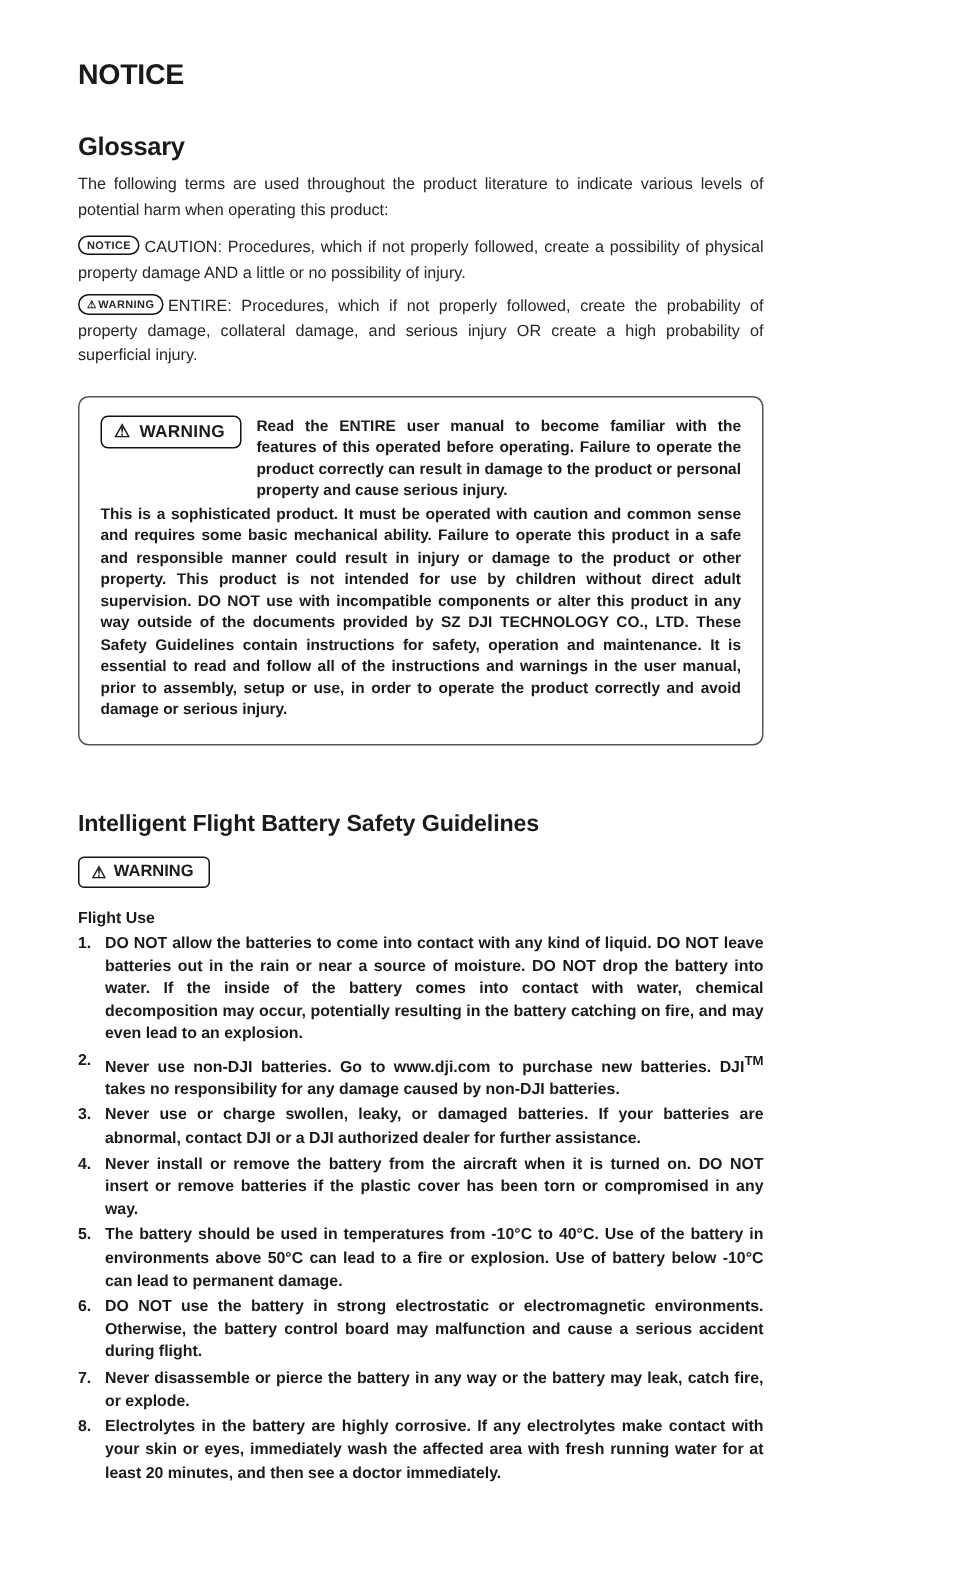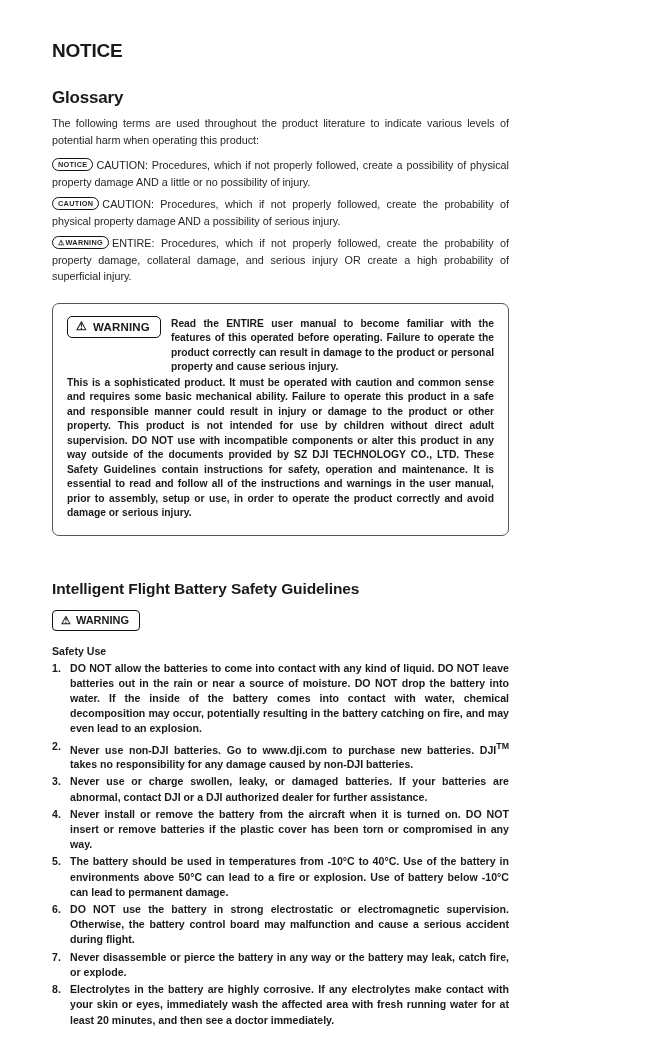--- a/index.html
+++ b/index.html
@@ -173,23 +173,20 @@
 <div class="page">
 
   <h1 class="section-title">NOTICE</h1>
 
   <h2 class="section-title">Glossary</h2>
   <p class="body-text">The following terms are used throughout the product literature to indicate various levels of potential harm when operating this product:</p>
 
   <div>
     <p class="glossary-line">
       <span class="tag">NOTICE</span><span class="lbl">CAUTION:</span><span class="lbl"> Procedures, which if not properly followed, create a possibility of physical property damage AND a little or no possibility of injury.</span>
-    </p>
-    <p class="glossary-line">
-      <span class="tag">CAUTION</span><span class="lbl">CAUTION:</span><span class="lbl"> Procedures, which if not properly followed, create the probability of physical property damage AND a possibility of serious injury.</span>
     </p>
     <p class="glossary-line">
       <span class="tag"><span class="warn-tri">⚠</span><span>WARNING</span></span><span class="lbl">ENTIRE:</span><span class="lbl"> Procedures, which if not properly followed, create the probability of property damage, collateral damage, and serious injury OR create a high probability of superficial injury.</span>
     </p>
   </div>
 
   <div class="warning-box">
     <div class="wb-head">
       <span class="warning-badge">
         <span class="tri">⚠</span>
@@ -201,27 +198,27 @@
   </div>
 
   <div class="ifbsg">
     <h2 class="big-title">Intelligent Flight Battery Safety Guidelines</h2>
 
     <span class="small-warning-badge">
       <span class="tri">⚠</span>
       <span>WARNING</span>
     </span>
 
-    <p class="sub-head">Safety Use</p>
+    <p class="sub-head">Flight Use</p>
 
     <ol class="safety-list">
       <li>DO NOT allow the batteries to come into contact with any kind of liquid. DO NOT leave batteries out in the rain or near a source of moisture. DO NOT drop the battery into water. If the inside of the battery comes into contact with water, chemical decomposition may occur, potentially resulting in the battery catching on fire, and may even lead to an explosion.</li>
       <li>Never use non-DJI batteries. Go to www.dji.com to purchase new batteries. DJI<sup>TM</sup> takes no responsibility for any damage caused by non-DJI batteries.</li>
       <li>Never use or charge swollen, leaky, or damaged batteries. If your batteries are abnormal, contact DJI or a DJI authorized dealer for further assistance.</li>
       <li>Never install or remove the battery from the aircraft when it is turned on. DO NOT insert or remove batteries if the plastic cover has been torn or compromised in any way.</li>
       <li>The battery should be used in temperatures from -10°C to 40°C. Use of the battery in environments above 50°C can lead to a fire or explosion. Use of battery below -10°C can lead to permanent damage.</li>
-      <li>DO NOT use the battery in strong electrostatic or electromagnetic supervision. Otherwise, the battery control board may malfunction and cause a serious accident during flight.</li>
+      <li>DO NOT use the battery in strong electrostatic or electromagnetic environments. Otherwise, the battery control board may malfunction and cause a serious accident during flight.</li>
       <li>Never disassemble or pierce the battery in any way or the battery may leak, catch fire, or explode.</li>
       <li>Electrolytes in the battery are highly corrosive. If any electrolytes make contact with your skin or eyes, immediately wash the affected area with fresh running water for at least 20 minutes, and then see a doctor immediately.</li>
     </ol>
   </div>
 
 </div>
 
 </body></html>

